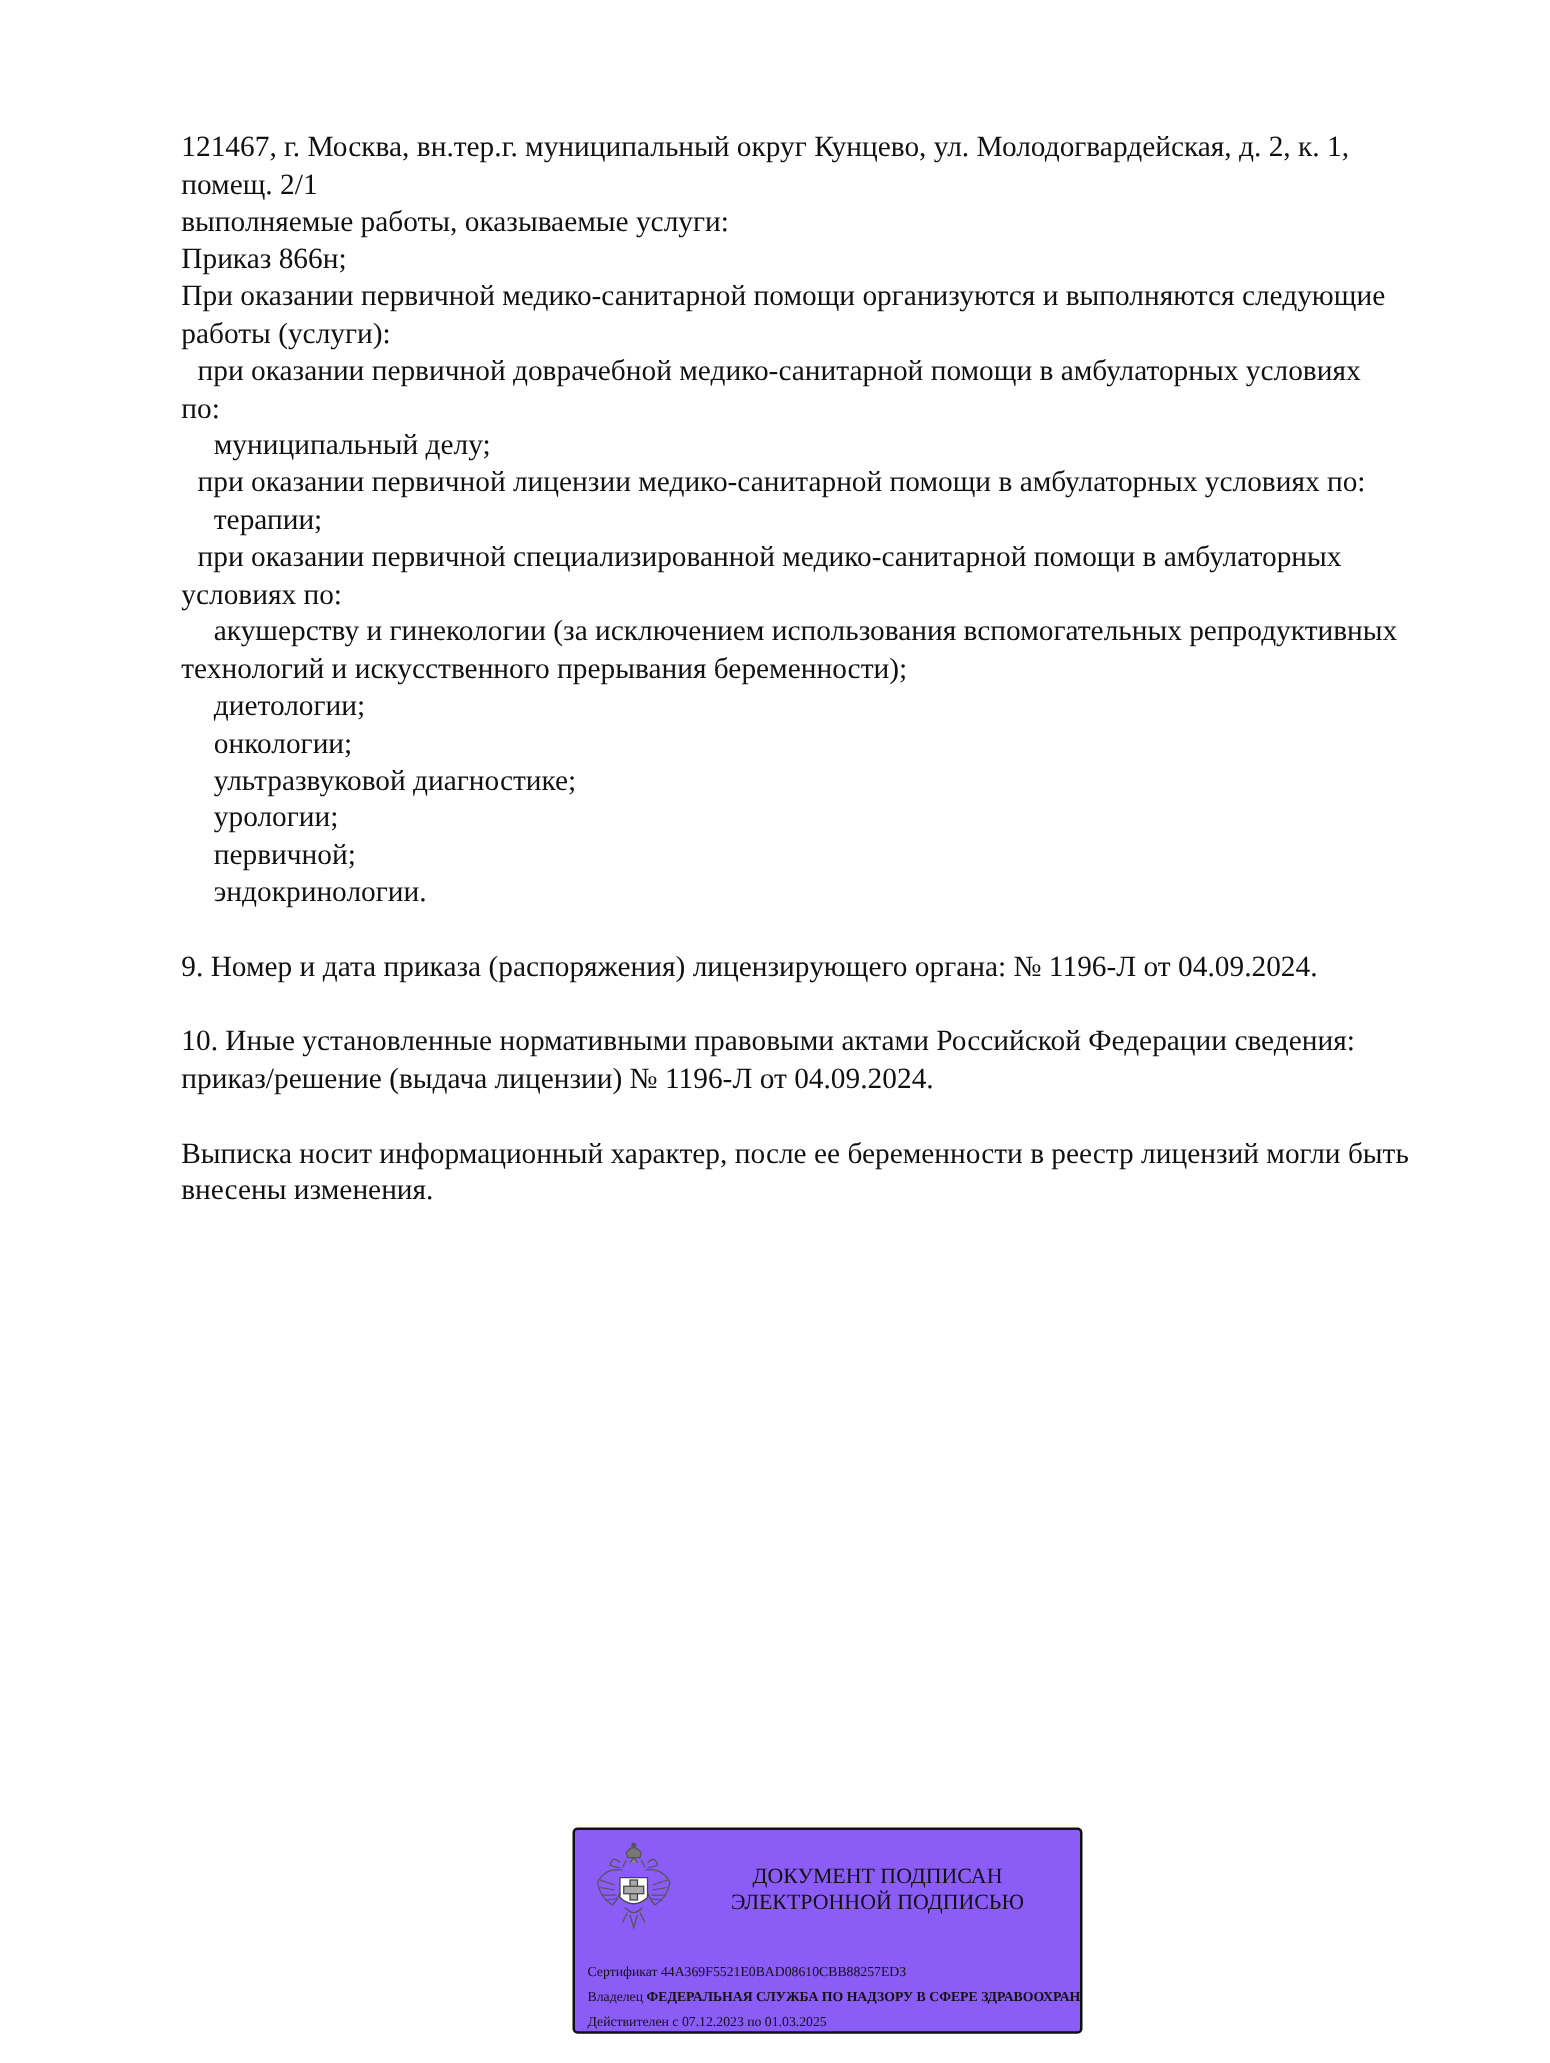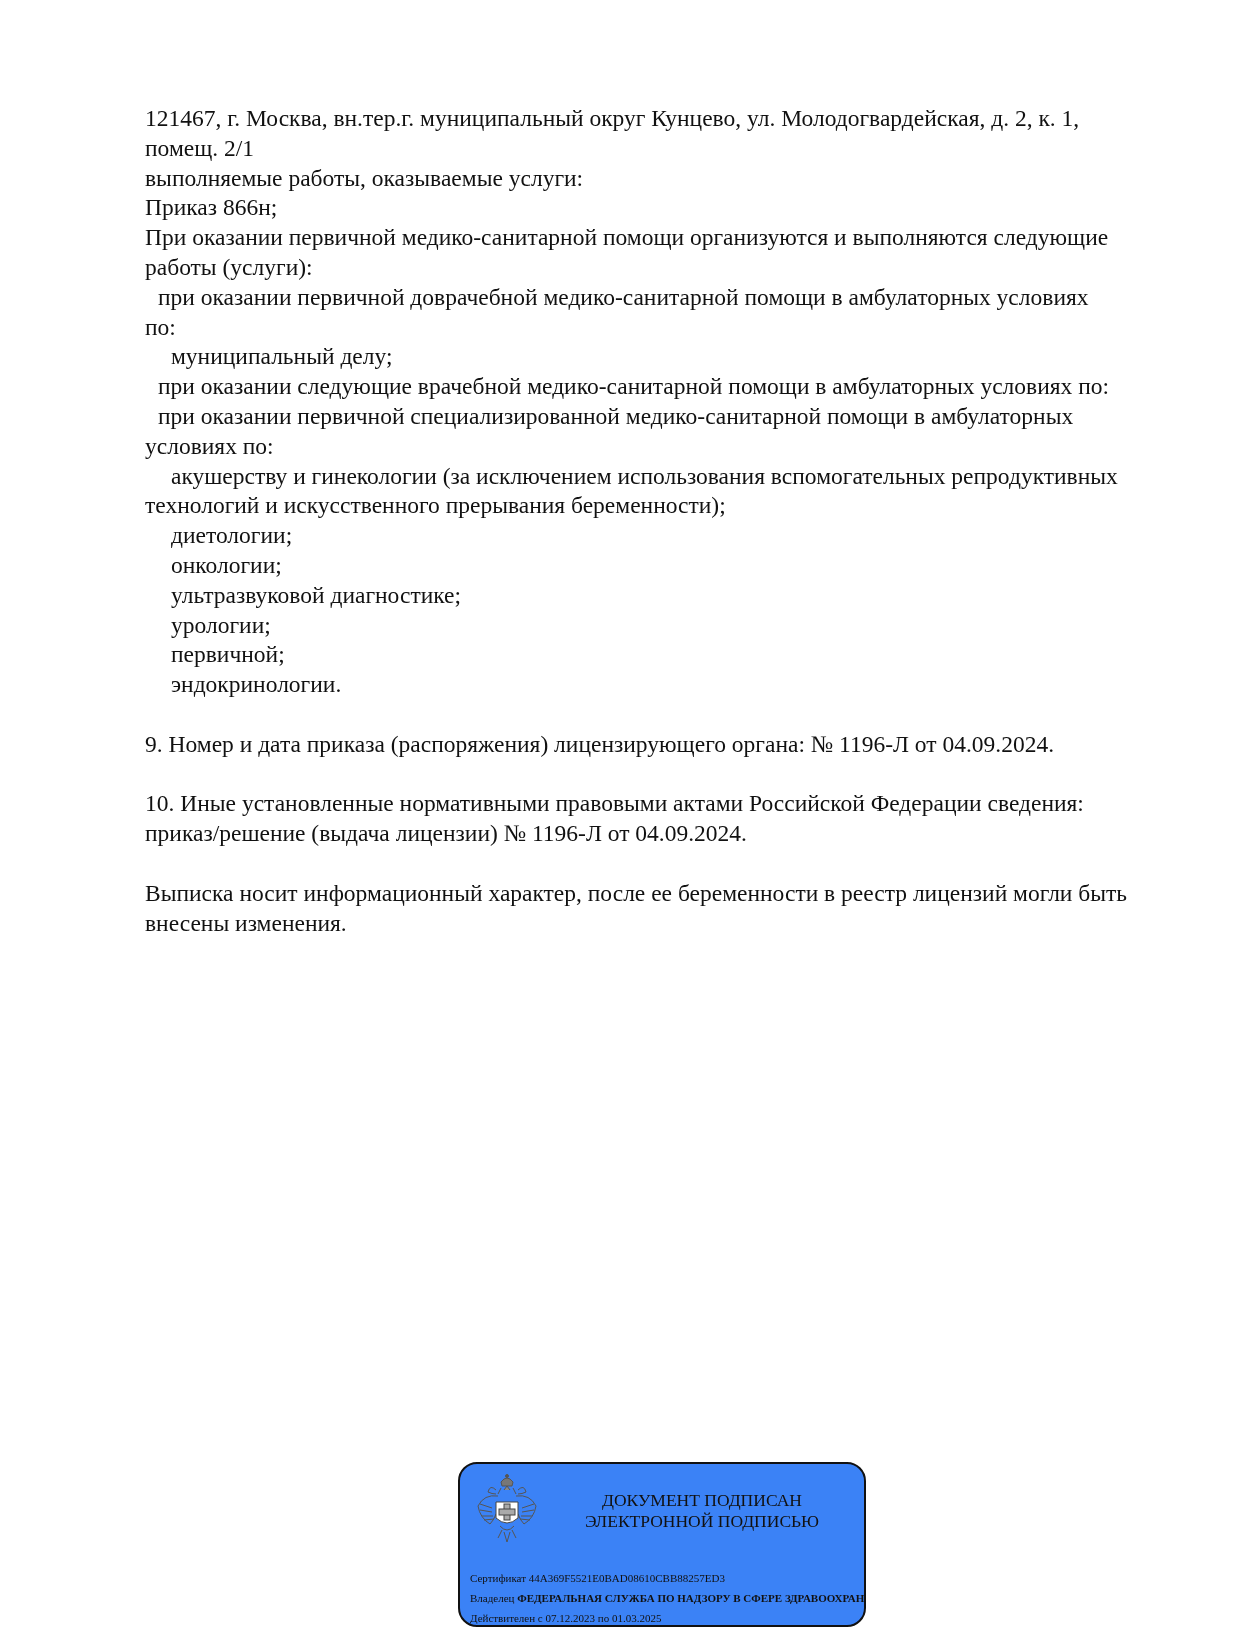--- a/index.html
+++ b/index.html
@@ -9,21 +9,21 @@
     position: absolute; left: 145px; top: 104px; width: 1020px;
     font-family: Liberation Serif, serif;
     font-size: 23.5px; line-height: 29.8px; color: #111;
   }
   .line { white-space: pre; height: 29.8px; }
   .blank { height: 29.8px; }
   .ind1 { padding-left: 13px; }
   .ind2 { padding-left: 26px; }
   .stamp {
     position: absolute; left: 458px; top: 1462px; width: 404px; height: 161px;
-    border: 2.5px solid #111; border-radius: 19px; background: #3b82f6;
+    border: 2.5px solid #111; border-radius: 4px; background: #8b5cf6;
     font-family: "Liberation Serif", "DejaVu Serif", serif; color: #111;
     overflow: hidden;
   }
   .emblem { position: absolute; left: 14px; top: 8px; width: 66px; height: 76px; }
   .stamp-title {
     position: absolute; left: 90px; right: 10px; top: 26px;
     text-align: center; font-size: 17.5px; line-height: 21px;
   }
   .stamp-info { position: absolute; left: 10px; top: 104px; font-size: 11px; line-height: 20px; white-space: nowrap; }
   .stamp-info b { font-weight: bold; }
@@ -35,21 +35,22 @@
   <div class="body-text" id="body-text">
       <div class="line">121467, г. Москва, вн.тер.г. муниципальный округ Кунцево, ул. Молодогвардейская, д. 2, к. 1,</div>
       <div class="line">помещ. 2/1</div>
       <div class="line">выполняемые работы, оказываемые услуги:</div>
       <div class="line">Приказ 866н;</div>
       <div class="line">При оказании первичной медико-санитарной помощи организуются и выполняются следующие</div>
       <div class="line">работы (услуги):</div>
       <div class="line ind1">при оказании первичной доврачебной медико-санитарной помощи в амбулаторных условиях</div>
       <div class="line">по:</div>
       <div class="line ind2">муниципальный делу;</div>
-      <div class="line ind1">при оказании следующие врачебной медико-санитарной помощи в амбулаторных условиях по:</div>
+      <div class="line ind1">при оказании первичной лицензии медико-санитарной помощи в амбулаторных условиях по:</div>
+      <div class="line ind2">терапии;</div>
       <div class="line ind1">при оказании первичной специализированной медико-санитарной помощи в амбулаторных</div>
       <div class="line">условиях по:</div>
       <div class="line ind2">акушерству и гинекологии (за исключением использования вспомогательных репродуктивных</div>
       <div class="line">технологий и искусственного прерывания беременности);</div>
       <div class="line ind2">диетологии;</div>
       <div class="line ind2">онкологии;</div>
       <div class="line ind2">ультразвуковой диагностике;</div>
       <div class="line ind2">урологии;</div>
       <div class="line ind2">первичной;</div>
       <div class="line ind2">эндокринологии.</div>

